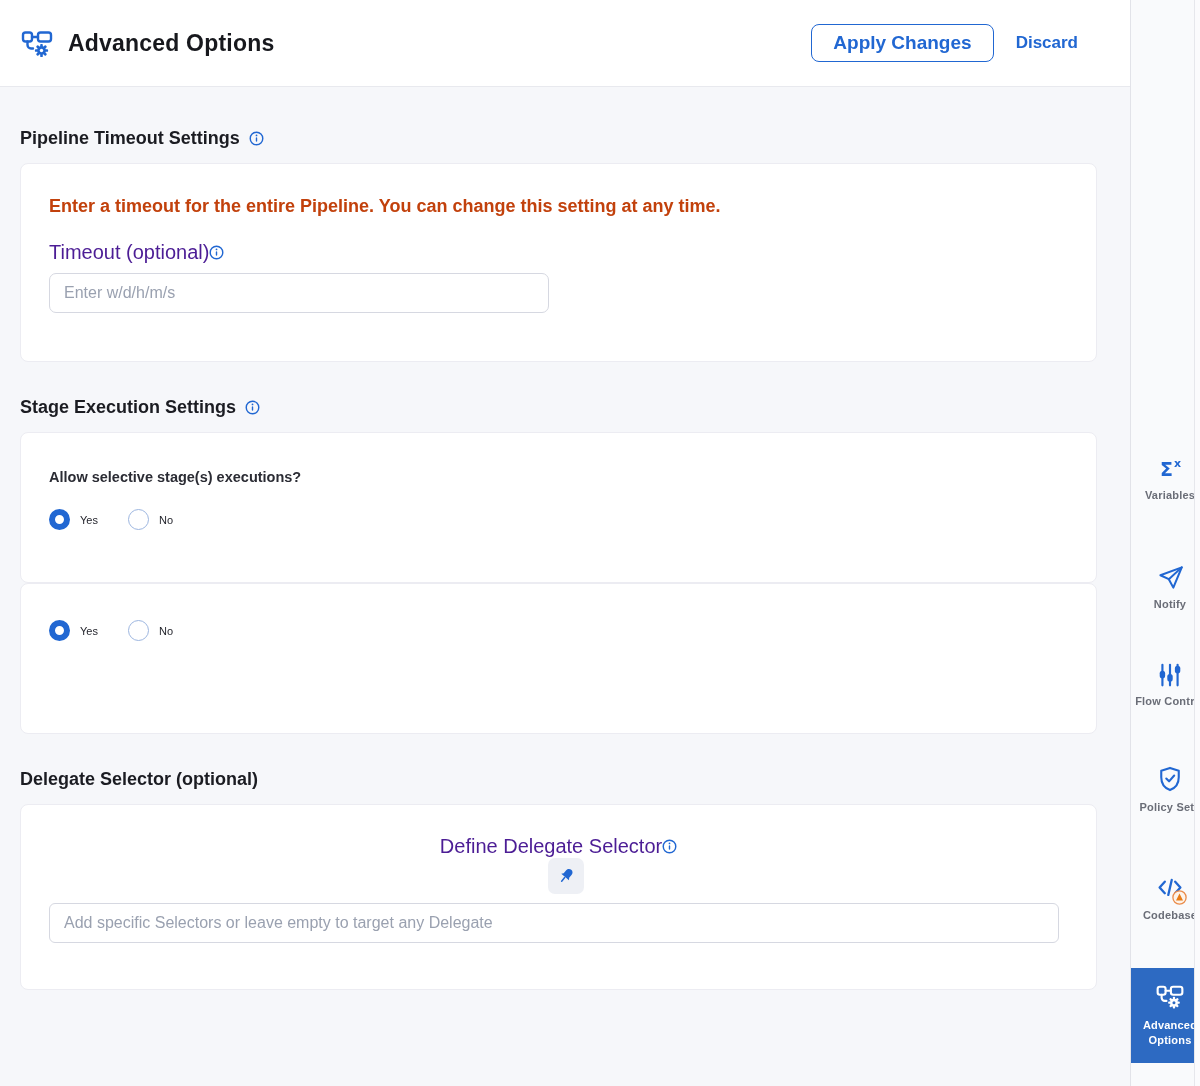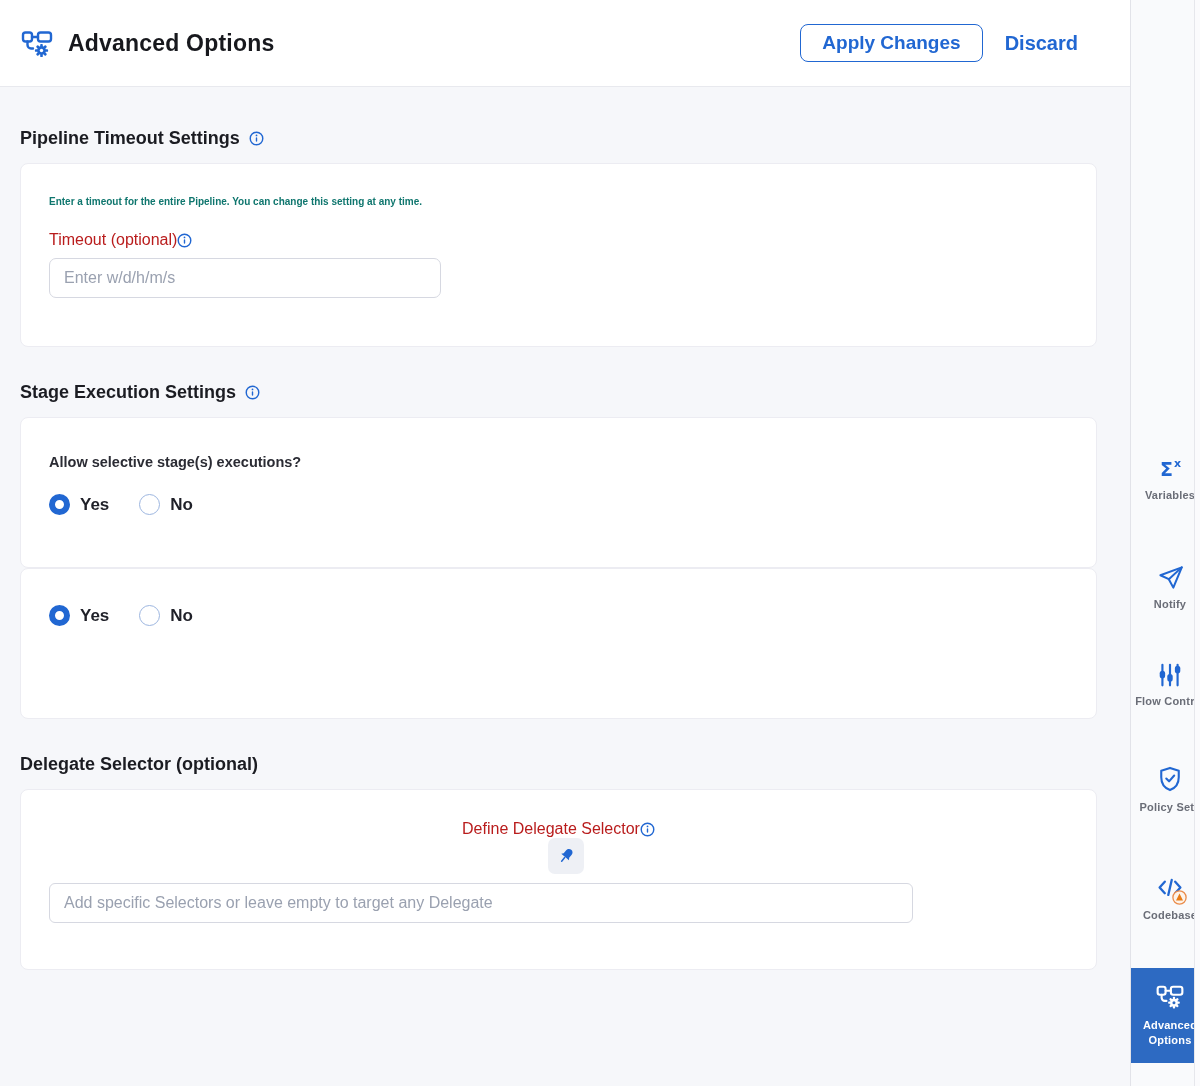--- a/index.html
+++ b/index.html
@@ -17,48 +17,48 @@
     display:flex; align-items:center; padding:0 52px 0 20px;
   }
   .header-title { font-size:23px; font-weight:700; color:#17181d; margin-left:14px; letter-spacing:.2px; }
   .header-actions { margin-left:auto; display:flex; align-items:center; gap:22px; }
   .btn-apply {
     border:1.5px solid #2167d2; color:#2167d2; background:#fff;
     border-radius:8px; font-size:19px; font-weight:700; padding:7px 21px;
     font-family:inherit; cursor:pointer;
   }
   .btn-discard {
-    color:#2167d2; font-size:20px; font-weight:700; background:none; border:none;
+    color:#2167d2; font-size:17px; font-weight:700; background:none; border:none;
     font-family:inherit; cursor:pointer;text-align:center;
   }
   .content { padding:0 33px 0 20px; }
   .section-heading {
     display:flex; align-items:center; gap:9px;
     font-size:18px; font-weight:700; color:#1b1c22;
     margin:34px 0 14px; line-height:22px;
   }
   .section-heading.first { margin-top:40px; }
   .card {
     background:#fff; border:1px solid #ececf2; border-radius:8px;
   }
   .card.timeout-card  { padding:32px 28px 48px; }
   .card.radio-card    { padding:36px 28px 48px; min-height:151px; }
   .card.delegate-card { padding:30px 28px 46px; }
-  .desc { font-size:10px; font-weight:700; color:#0f766e; margin-bottom:24px; }
+  .desc { font-size:18px; font-weight:700; color:#c2410c; margin-bottom:24px; }
   .question { font-size:14.5px; font-weight:700; color:#2b2c34; margin-bottom:24px; }
-  .field-label { display:flex; align-items:center; font-size:16px; color:#b91c1c; }
+  .field-label { display:flex; align-items:center; font-size:20px; color:#4c1d95; }
   .field-row { display:flex; align-items:center; margin-bottom:9px; min-height:36px;flex-direction:column; }
   .text-input {
     height:40px; border:1px solid #d6d8e1; border-radius:7px; background:#fff;
-    padding:0 14px; font-size:16px; color:#23242b; font-family:inherit; width:392px;
+    padding:0 14px; font-size:16px; color:#23242b; font-family:inherit; width:500px;
   }
   .text-input::placeholder { color:#9aa1b0; }
-  .delegate-input { width:864px;border-radius:6px; }
+  .delegate-input { width:1010px;border-radius:6px; }
   .radio-row { display:flex; align-items:center; gap:30px; }
-  .radio-opt { display:flex; align-items:center; gap:10px; font-size:17px; font-weight:700; color:#1f2028; cursor:pointer; }
+  .radio-opt { display:flex; align-items:center; gap:10px; font-size:11px; font-weight:400; color:#1f2028; cursor:pointer; }
   .radio { width:21px; height:21px; border-radius:50%; background:#fff; flex:none; }
   .radio.checked   { border:6px solid #2167d2; }
   .radio.unchecked { border:1.6px solid #9db6e0; }
   .pin-btn {
     width:36px; height:36px; border-radius:7px; background:#eef0f5; border:none;
     display:flex; align-items:center; justify-content:center; margin-left:14px; cursor:pointer;
   }
   
   .rail {
     position:absolute; left:1130px; top:0; width:64px; height:1086px;

